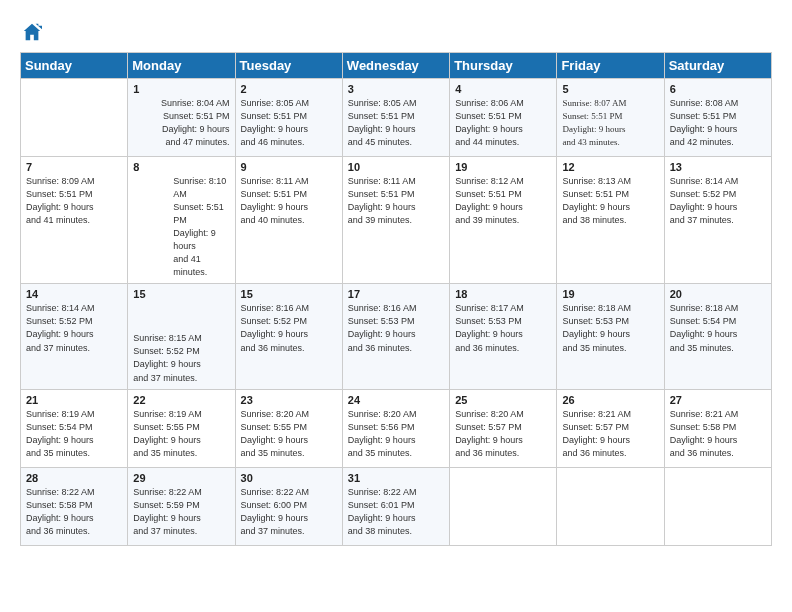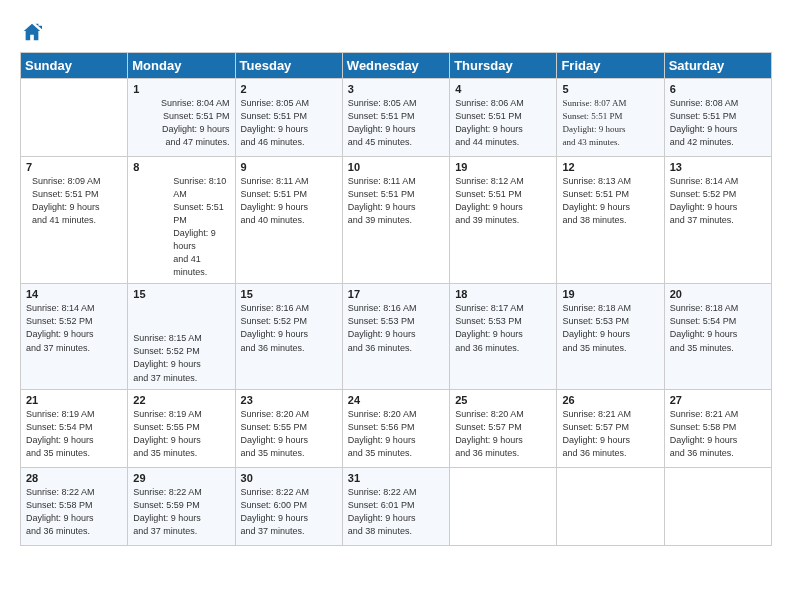--- a/index.html
+++ b/index.html
@@ -175,21 +175,21 @@
             <span class="day-num">6</span>
             <div class="day-info" style="white-space: pre-line;">Sunrise: 8:08 AM
 Sunset: 5:51 PM
 Daylight: 9 hours
 and 42 minutes.</div>
           </td>
         </tr>
         <tr>
           <td>
             <span class="day-num">7</span>
-            <div class="day-info" style="white-space: pre-line; margin-left: 6px;">Sunrise: 8:09 AM
+            <div class="day-info" style="white-space: pre-line;">Sunrise: 8:09 AM
 Sunset: 5:51 PM
 Daylight: 9 hours
 and 41 minutes.</div>
           </td>
           <td>
             <span class="day-num">8</span>
             <div class="day-info" style="white-space: pre-line; margin-left: 40px;">Sunrise: 8:10 AM
 Sunset: 5:51 PM
 Daylight: 9 hours
 and 41 minutes.</div>

